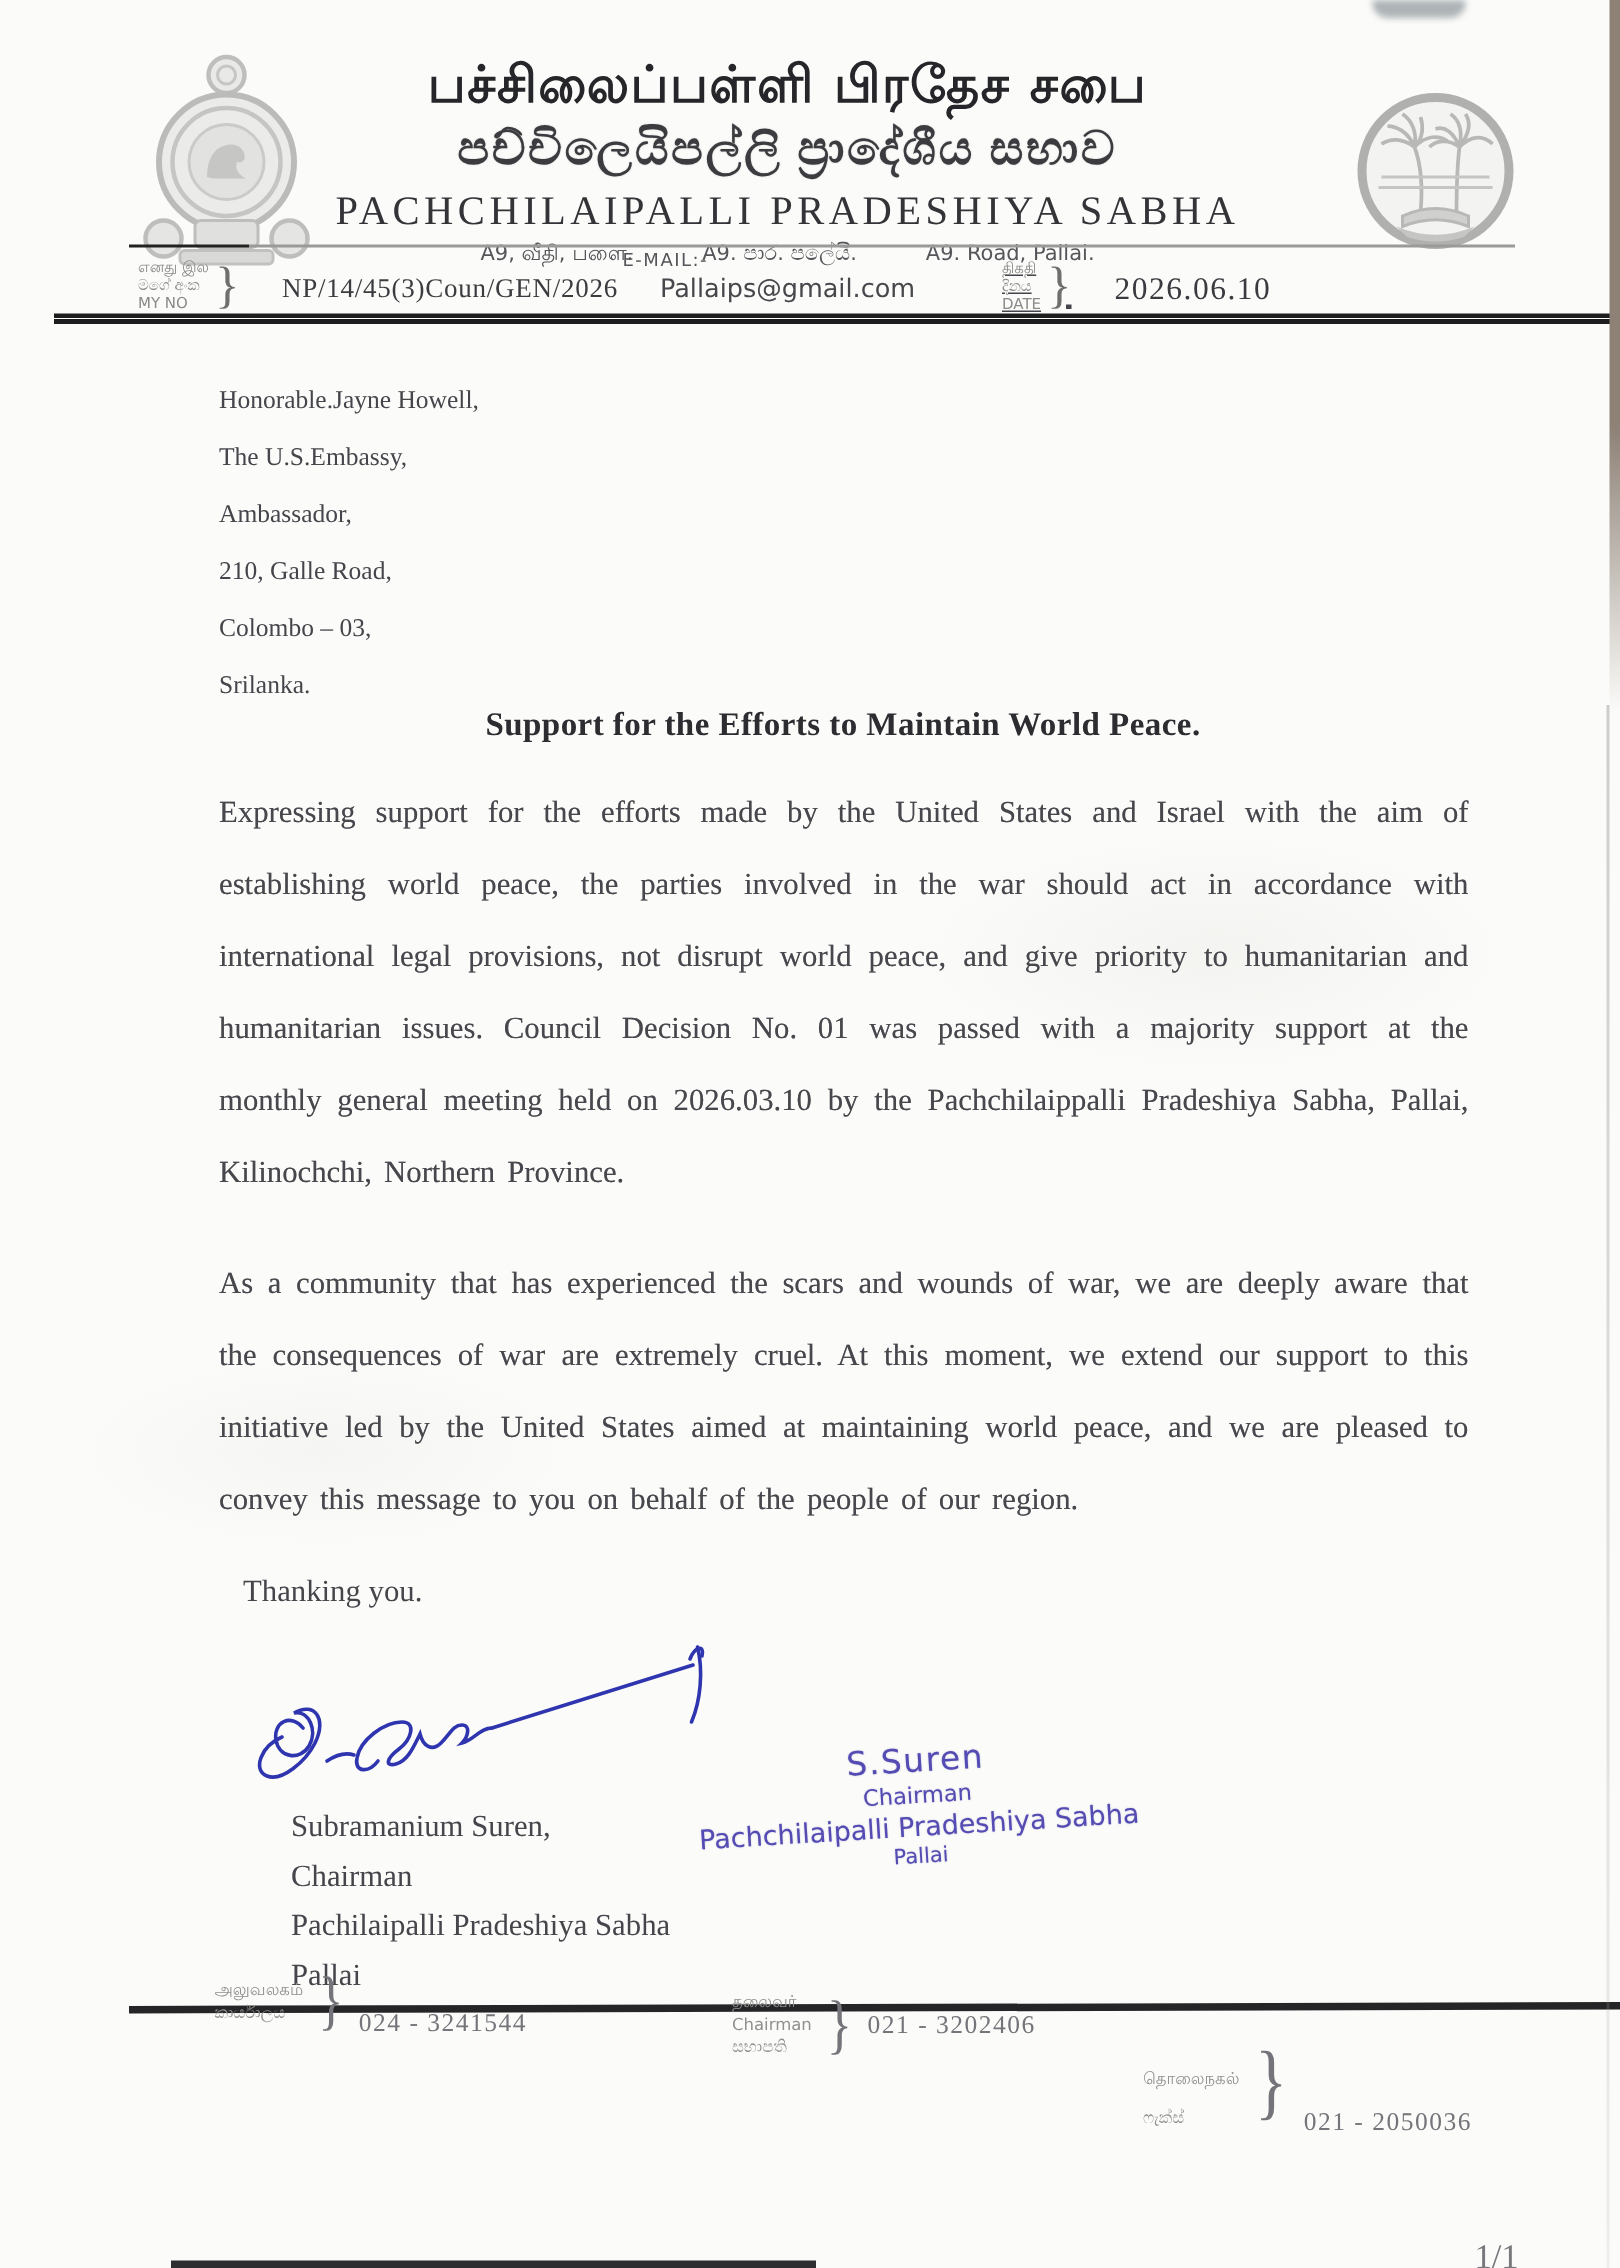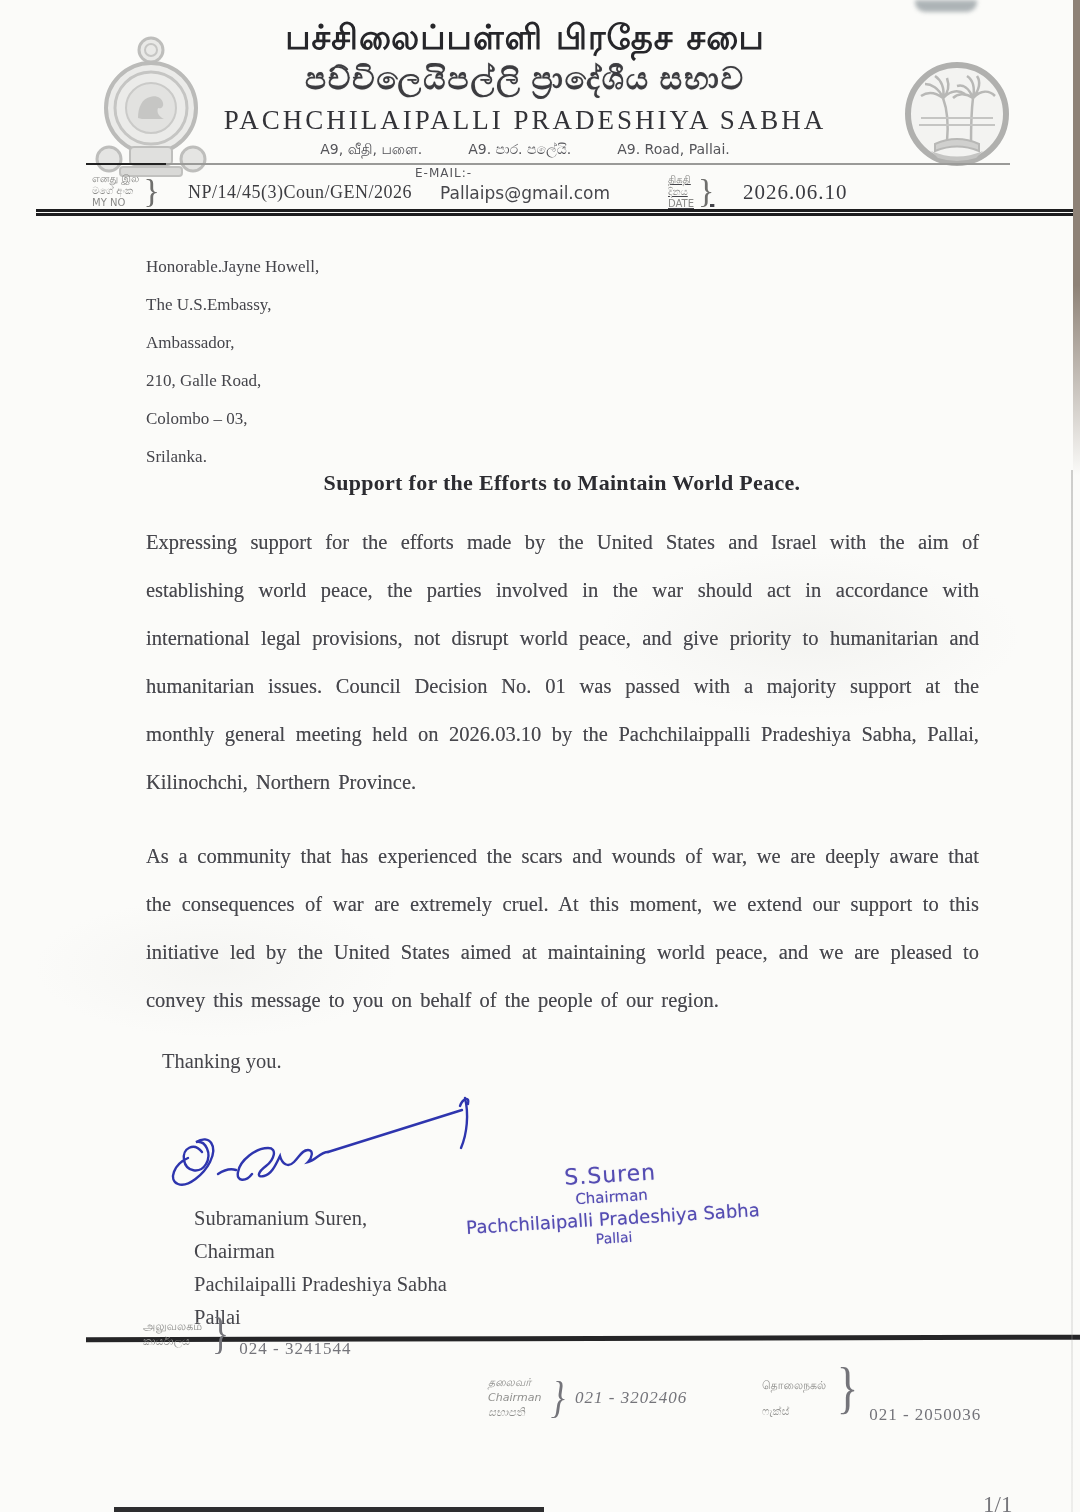--- a/index.html
+++ b/index.html
@@ -9,21 +9,21 @@
       radial-gradient(ellipse 300px 120px at 75% 42%, rgba(210,210,205,.18), transparent 70%),
       radial-gradient(ellipse 260px 100px at 20% 64%, rgba(210,210,205,.14), transparent 70%),
       #fbfbf9;
     overflow:hidden;
     font-family:"Liberation Serif", serif;
     color:#44444a;
   }
   .abs{position:absolute;}
 
   
-  .title-block{left:200px;top:16px;width:650px;text-align:center;}
+  .title-block{left:200px;top:36px;width:650px;text-align:center;}
   .title-tamil{font-family:"DejaVu Sans",sans-serif;font-size:34px;font-weight:bold;color:#26262a;letter-spacing:1px;line-height:42px;}
   .title-sinhala{font-family:Liberation Serif, serif;font-size:31px;font-weight:bold;color:#3c3c40;letter-spacing:2px;line-height:42px;text-shadow:0 0 1px rgba(80,80,80,.35);}
   .title-english{font-family:"Liberation Serif",serif;font-size:27px;color:#333338;letter-spacing:3px;line-height:34px;margin-top:3px;white-space:nowrap;}
   .addr-line{font-family:"DejaVu Sans",sans-serif;font-size:14px;color:#55555a;margin-top:4px;display:flex;justify-content:center;gap:46px;white-space:nowrap;}
 
   
   .emblem{left:92px;top:33px;opacity:.85;}
   .seal{left:903px;top:58px;opacity:.8;}
 
   
@@ -54,21 +54,21 @@
   .stamp .l2{font-size:15px;margin-top:1px;}
   .stamp .l3{font-size:18px;margin-top:2px;white-space:nowrap;}
   .stamp .l4{font-size:14px;margin-top:1px;}
   .signer{left:146px;top:1202px;font-size:20.5px;line-height:33px;color:#45454b;margin-left:48px;}
 
   
   .rule-footer{left:86px;top:1336px;width:994px;height:5px;background:#252527;transform:rotate(-.15deg);}
   .fgroup{display:flex;align-items:center;gap:8px;}
   .fnum{font-size:17px;color:#74747a;letter-spacing:1px;white-space:nowrap;}
   .fg1{left:143px;top:1308px;}
-  .fg2{left:488px;top:1372px;font-style:italic;}
+  .fg2{left:488px;top:1324px;}
   .fg3{left:762px;top:1350px;}
   .fstack{font-family:"DejaVu Sans",sans-serif;font-size:11px;line-height:15px;color:#90908e;}
   .brace-big{font-size:44px;color:#74747a;font-weight:200;transform:scaleX(.8);}
   .page-num{left:983px;top:1492px;font-size:23px;color:#77777c;}
 
   
   .edge-strip{right:0;top:0;width:7px;height:475px;background:linear-gradient(to bottom,#8e8277 0 60%,rgba(142,130,119,0) 100%);}
   .edge-line{right:7px;top:470px;width:2px;height:1042px;background:linear-gradient(to bottom,rgba(160,160,158,.5),rgba(160,160,158,.15));}
   .top-smudge{left:915px;top:0;width:62px;height:12px;background:#9aa2a6;border-radius:0 0 10px 10px;filter:blur(2px);opacity:.8;}
   .bottom-strip{left:114px;top:1507px;width:430px;height:5px;background:#2e2e30;filter:blur(.5px);}

